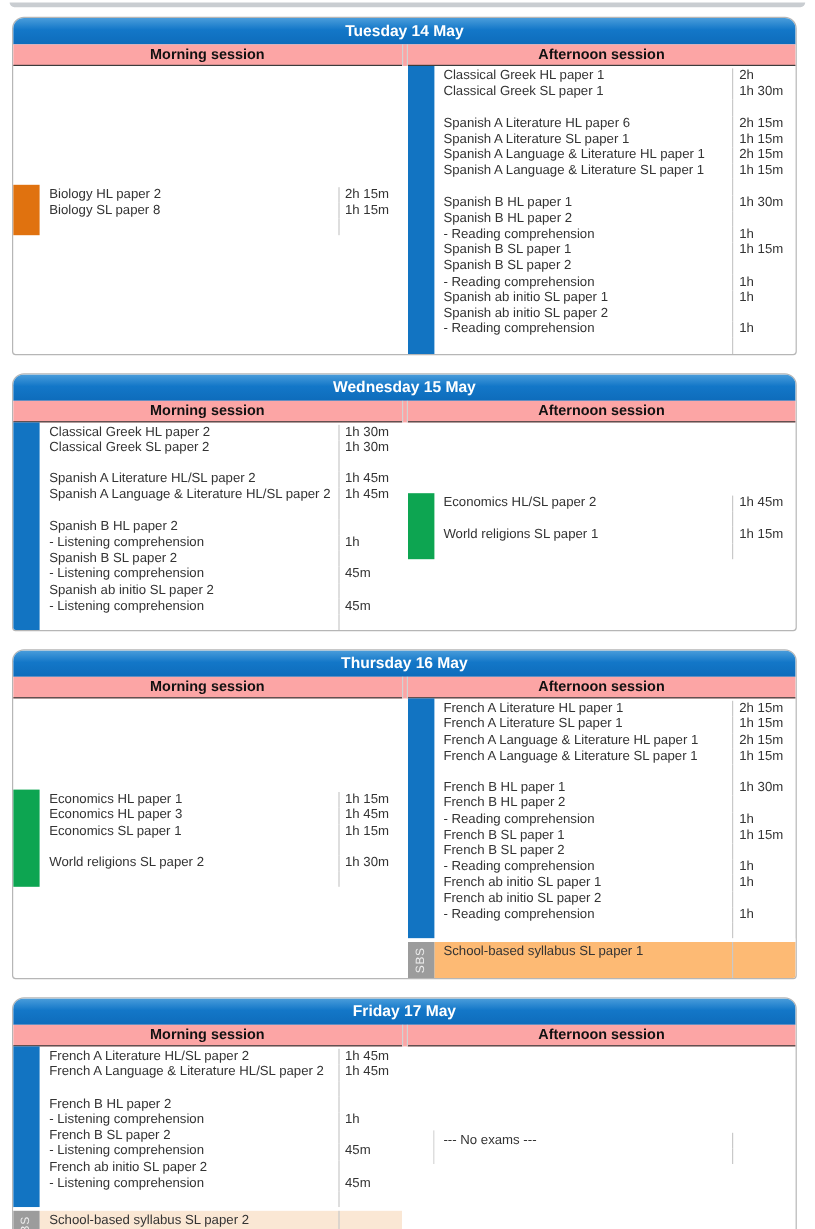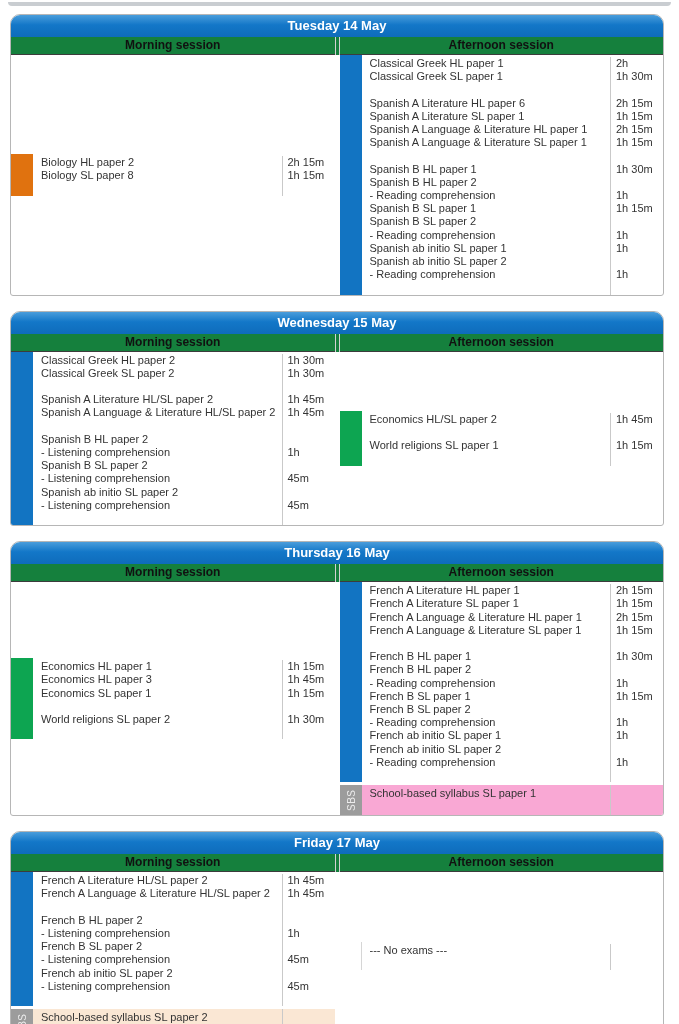--- a/index.html
+++ b/index.html
@@ -13,21 +13,21 @@
     border:1px solid #b6b6b6;
     border-radius:10px 10px 3px 3px;
     overflow:hidden;
     background:#ffffff;
   }
   .day-header {
     background:linear-gradient(180deg,#4a9ddb 0%, #1377c8 45%, #0e6cbb 100%);
     color:#ffffff; font-weight:bold; font-size:13px;
     text-align:center; padding:3px 0 4px 0;
   }
-  .session-row { display:flex; background:#15803d; }
+  .session-row { display:flex; background:#fca5a5; }
   .session-cell {
     flex:1; text-align:center; font-weight:bold; font-size:12px; color:#111;
     padding:1px 0 2px 0; border-bottom:1px solid #3c3c3c;
   }
   .head-gap { width:5px; border-left:1px solid #d2d2d2; border-right:1px solid #d2d2d2; }
 
   .body { display:flex; align-items:center; }
   .mid-gap { width:5px; border-left:1px solid #cccccc; border-right:1px solid #cccccc; }
 
   .half { flex:1; display:flex; flex-direction:column; min-width:0; }
@@ -434,21 +434,21 @@
               </div>
 
               <div class="row">
                 <div class="name">- Reading comprehension</div>
                 <div class="dur">1h</div>
               </div>
             </div>
         </div>
         <div class="sbs">
           <div class="sbs-bar" style="background: rgb(156, 156, 156);">SBS</div>
-          <div class="sbs-row" style="background: #f9a8d4;">
+          <div class="sbs-row" style="background: #fdba74;">
             <div class="name">School-based syllabus SL paper 1</div>
             <div class="dur"></div>
           </div>
         </div>
       </div>
     </div>
   </section>
 
   <section class="day-block">
     <header class="day-header">Friday 17 May</header>

